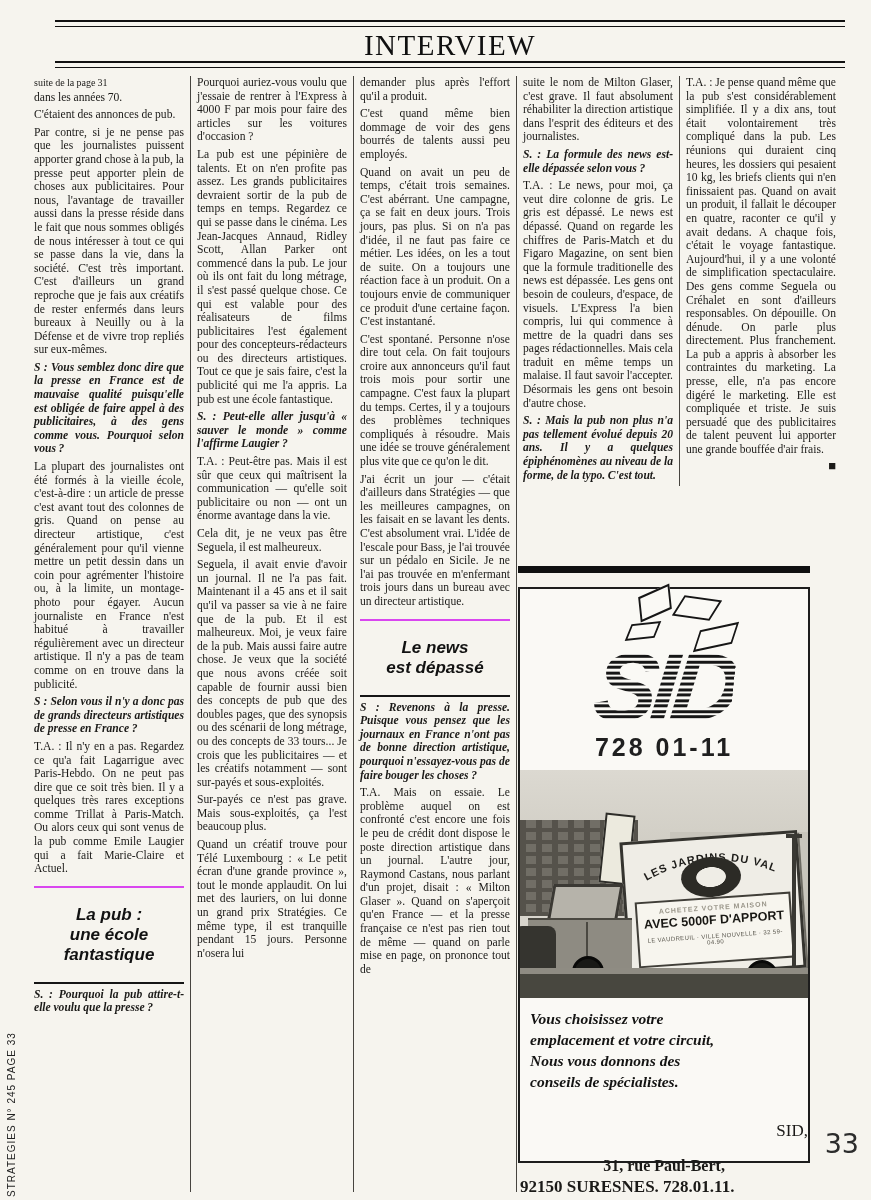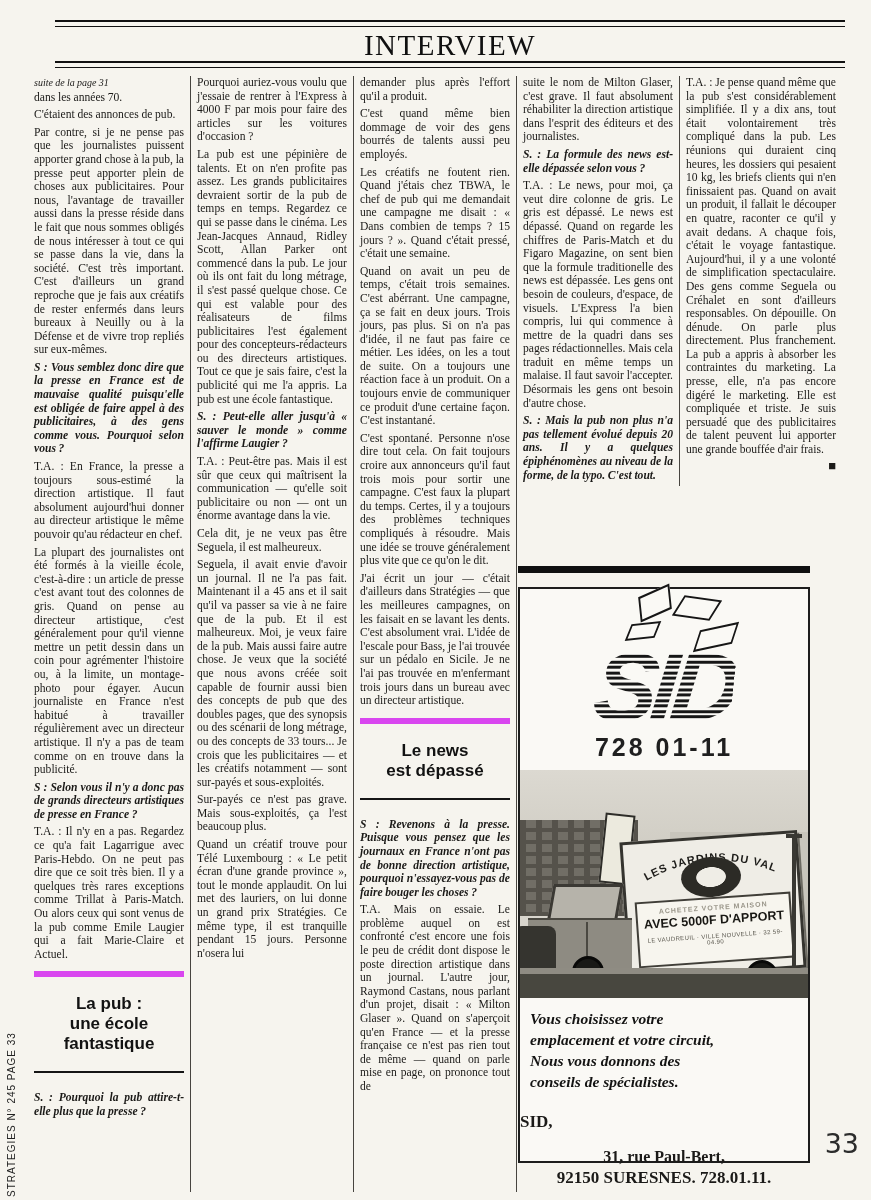--- a/index.html
+++ b/index.html
@@ -25,28 +25,28 @@
   }
   
   .page-cols{position:absolute;left:34px;top:76px;display:flex;align-items:flex-start;}
   .col{width:150px;flex:none;}
   .col:not(:last-child){border-right:1px solid #47443f;padding-right:6px;margin-right:6px;}
   .col.tall{min-height:1116px;}
   .blk{
     font-size:11.6px;line-height:13.6px;text-align:justify;margin:0 0 4px 0;
     word-spacing:-0.2px;
   }
-  .blk.suite{font-style:italic;font-size:10px;margin-bottom:1px;text-align:left;}
+  .blk.suite{font-size:10px;margin-bottom:1px;text-align:left;}
   .blk.question{font-style:italic;font-weight:700;}
   .blk.end{text-align:right;font-size:13px;line-height:10px;margin-top:2px;}
   .blk.heading-box{
-    font-family:"Liberation Sans",sans-serif;font-weight:900;
+    font-family:"Liberation Sans",sans-serif;font-weight:900;font-style:italic;
     font-size:17px;line-height:20px;text-align:center;white-space:pre-line;
-    border-top:6px solid #d946ef;border-bottom:2px solid #151515;
-    padding:17px 0;margin:10px 0 18px 0;color:#121212;word-spacing:0;
+    border-top:2px solid #d946ef;border-bottom:2px solid #151515;
+    padding:17px 0;margin:10px 0 4px 0;color:#121212;word-spacing:0;
   }
   
   .ad-wrap{position:absolute;left:518px;top:566px;width:292px;}
   .ad-bar{height:7px;background:#101010;margin-bottom:14px;}
   .ad-box{border:2px solid #1d1d1d;background:#faf9f5;height:572px;position:relative;}
   .logo-wrap{position:relative;height:142px;}
   .sid-text{
     position:absolute;left:50%;bottom:-4px;transform:translateX(-50%) skewX(-6deg);
     font-family:"Liberation Sans",sans-serif;font-weight:900;font-style:italic;
     font-size:96px;line-height:1;letter-spacing:-7px;
@@ -100,23 +100,23 @@
   .ph-post{position:absolute;left:272px;top:64px;width:4px;height:140px;background:#393833;}
   .ph-post::before{content:"";position:absolute;left:-6px;top:0;width:16px;height:4px;background:#393833;}
   .ph-road{position:absolute;left:0;bottom:0;width:100%;height:24px;background:#48473f;
     border-top:6px solid #8f8c83;}
   
   .ad-slogan{
     font-family:"Liberation Serif",serif;font-weight:700;font-style:italic;
     font-size:15.5px;line-height:21px;white-space:pre-line;
     padding:10px 10px 0 10px;color:#141413;
   }
-  .ad-company{text-align:left;font-weight:700;font-size:17px;margin-top:20px;}
+  .ad-company{text-align:right;font-weight:400;font-size:17px;margin-top:29px;}
   .ad-addr1{text-align:center;font-weight:700;font-size:16px;margin-top:16px;}
-  .ad-addr2{text-align:center;font-weight:700;font-size:17px;margin-top:2px;}
+  .ad-addr2{font-weight:700;font-size:17px;margin-top:2px;}
   
   .folio{position:absolute;right:12px;top:1128px;font-family:"DejaVu Sans",sans-serif;
     font-size:27px;color:#2c2c2c;}
 </style>
 </head>
 <body>
 
 <div class="masthead">
   <div class="m-rule"></div>
   <div class="m-title">INTERVIEW</div>
@@ -125,43 +125,41 @@
 
 <div class="spine">STRATEGIES N° 245 PAGE 33</div>
 
 <div class="page-cols">
   <div class="col tall">
       <div class="blk suite">suite de la page 31</div>
       <div class="blk normal">dans les années 70.</div>
       <div class="blk normal">C'étaient des annonces de pub.</div>
       <div class="blk normal">Par contre, si je ne pense pas que les journalistes puissent apporter grand chose à la pub, la presse peut apporter plein de choses aux publicitaires. Pour nous, l'avantage de travailler aussi dans la presse réside dans le fait que nous sommes obligés de nous intéresser à tout ce qui se passe dans la vie, dans la société. C'est très important. C'est d'ailleurs un grand reproche que je fais aux créatifs de rester enfermés dans leurs bureaux à Neuilly ou à la Défense et de vivre trop repliés sur eux-mêmes.</div>
       <div class="blk question">S : Vous semblez donc dire que la presse en France est de mauvaise qualité puisqu'elle est obligée de faire appel à des publicitaires, à des gens comme vous. Pourquoi selon vous ?</div>
-      <div class="blk normal">T.A. : En France, la presse a toujours sous-estimé la direction artistique. Il faut absolument aujourd'hui donner au directeur artistique le même pouvoir qu'au rédacteur en chef.</div>
       <div class="blk normal">La plupart des journalistes ont été formés à la vieille école, c'est-à-dire : un article de presse c'est avant tout des colonnes de gris. Quand on pense au directeur artistique, c'est généralement pour qu'il vienne mettre un petit dessin dans un coin pour agrémenter l'histoire ou, à la limite, un montage-photo pour égayer. Aucun journaliste en France n'est habitué à travailler régulièrement avec un directeur artistique. Il n'y a pas de team comme on en trouve dans la publicité.</div>
       <div class="blk question">S : Selon vous il n'y a donc pas de grands directeurs artistiques de presse en France ?</div>
       <div class="blk normal">T.A. : Il n'y en a pas. Regardez ce qu'a fait Lagarrigue avec Paris-Hebdo. On ne peut pas dire que ce soit très bien. Il y a quelques très rares exceptions comme Trillat à Paris-Match. Ou alors ceux qui sont venus de la pub comme Emile Laugier qui a fait Marie-Claire et Actuel.</div>
       <div class="blk heading-box">La pub :
 une école
 fantastique</div>
-      <div class="blk question">S. : Pourquoi la pub attire-t-elle plus que la presse ?</div>
+      <div class="blk question">S. : Pourquoi la pub attire-t-elle voulu que la presse ?</div>
     </div>
   <div class="col tall">
       <div class="blk normal">Pourquoi auriez-vous voulu que j'essaie de rentrer à l'Express à 4000 F par mois pour faire des articles sur les voitures d'occasion ?</div>
       <div class="blk normal">La pub est une pépinière de talents. Et on n'en profite pas assez. Les grands publicitaires devraient sortir de la pub de temps en temps. Regardez ce qui se passe dans le cinéma. Les Jean-Jacques Annaud, Ridley Scott, Allan Parker ont commencé dans la pub. Le jour où ils ont fait du long métrage, il s'est passé quelque chose. Ce qui est valable pour des réalisateurs de films publicitaires l'est également pour des concepteurs-rédacteurs ou des directeurs artistiques. Tout ce que je sais faire, c'est la publicité qui me l'a appris. La pub est une école fantastique.</div>
       <div class="blk question">S. : Peut-elle aller jusqu'à « sauver le monde » comme l'affirme Laugier ?</div>
       <div class="blk normal">T.A. : Peut-être pas. Mais il est sûr que ceux qui maîtrisent la communication — qu'elle soit publicitaire ou non — ont un énorme avantage dans la vie.</div>
       <div class="blk normal">Cela dit, je ne veux pas être Seguela, il est malheureux.</div>
       <div class="blk normal">Seguela, il avait envie d'avoir un journal. Il ne l'a pas fait. Maintenant il a 45 ans et il sait qu'il va passer sa vie à ne faire que de la pub. Et il est malheureux. Moi, je veux faire de la pub. Mais aussi faire autre chose. Je veux que la société que nous avons créée soit capable de fournir aussi bien des concepts de pub que des doubles pages, que des synopsis ou des scénarii de long métrage, ou des concepts de 33 tours... Je crois que les publicitaires — et les créatifs notamment — sont sur-payés et sous-exploités.</div>
       <div class="blk normal">Sur-payés ce n'est pas grave. Mais sous-exploités, ça l'est beaucoup plus.</div>
       <div class="blk normal">Quand un créatif trouve pour Télé Luxembourg : « Le petit écran d'une grande province », tout le monde applaudit. On lui met des lauriers, on lui donne un grand prix Stratégies. Ce même type, il est tranquille pendant 15 jours. Personne n'osera lui</div>
     </div>
   <div class="col tall">
       <div class="blk normal">demander plus après l'effort qu'il a produit.</div>
       <div class="blk normal">C'est quand même bien dommage de voir des gens bourrés de talents aussi peu employés.</div>
-      <div class="blk normal">Les créatifs ne foutent rien. Quand j'étais chez TBWA, le chef de pub qui me demandait une campagne me disait : « Dans combien de temps ? 15 jours ? ». Quand c'était pressé, c'était une semaine.</div>
       <div class="blk normal">Quand on avait un peu de temps, c'était trois semaines. C'est abérrant. Une campagne, ça se fait en deux jours. Trois jours, pas plus. Si on n'a pas d'idée, il ne faut pas faire ce métier. Les idées, on les a tout de suite. On a toujours une réaction face à un produit. On a toujours envie de communiquer ce produit d'une certaine façon. C'est instantané.</div>
       <div class="blk normal">C'est spontané. Personne n'ose dire tout cela. On fait toujours croire aux annonceurs qu'il faut trois mois pour sortir une campagne. C'est faux la plupart du temps. Certes, il y a toujours des problèmes techniques compliqués à résoudre. Mais une idée se trouve généralement plus vite que ce qu'on le dit.</div>
       <div class="blk normal">J'ai écrit un jour — c'était d'ailleurs dans Stratégies — que les meilleures campagnes, on les faisait en se lavant les dents. C'est absolument vrai. L'idée de l'escale pour Bass, je l'ai trouvée sur un pédalo en Sicile. Je ne l'ai pas trouvée en m'enfermant trois jours dans un bureau avec un directeur artistique.</div>
       <div class="blk heading-box">Le news
 est dépassé</div>
       <div class="blk question">S : Revenons à la presse. Puisque vous pensez que les journaux en France n'ont pas de bonne direction artistique, pourquoi n'essayez-vous pas de faire bouger les choses ?</div>
       <div class="blk normal">T.A. Mais on essaie. Le problème auquel on est confronté c'est encore une fois le peu de crédit dont dispose le poste direction artistique dans un journal. L'autre jour, Raymond Castans, nous parlant d'un projet, disait : « Milton Glaser ». Quand on s'aperçoit qu'en France — et la presse française ce n'est pas rien tout de même — quand on parle mise en page, on prononce tout de</div>
     </div>
   <div class="col">
       <div class="blk normal">suite le nom de Milton Glaser, c'est grave. Il faut absolument réhabiliter la direction artistique dans l'esprit des éditeurs et des journalistes.</div>

